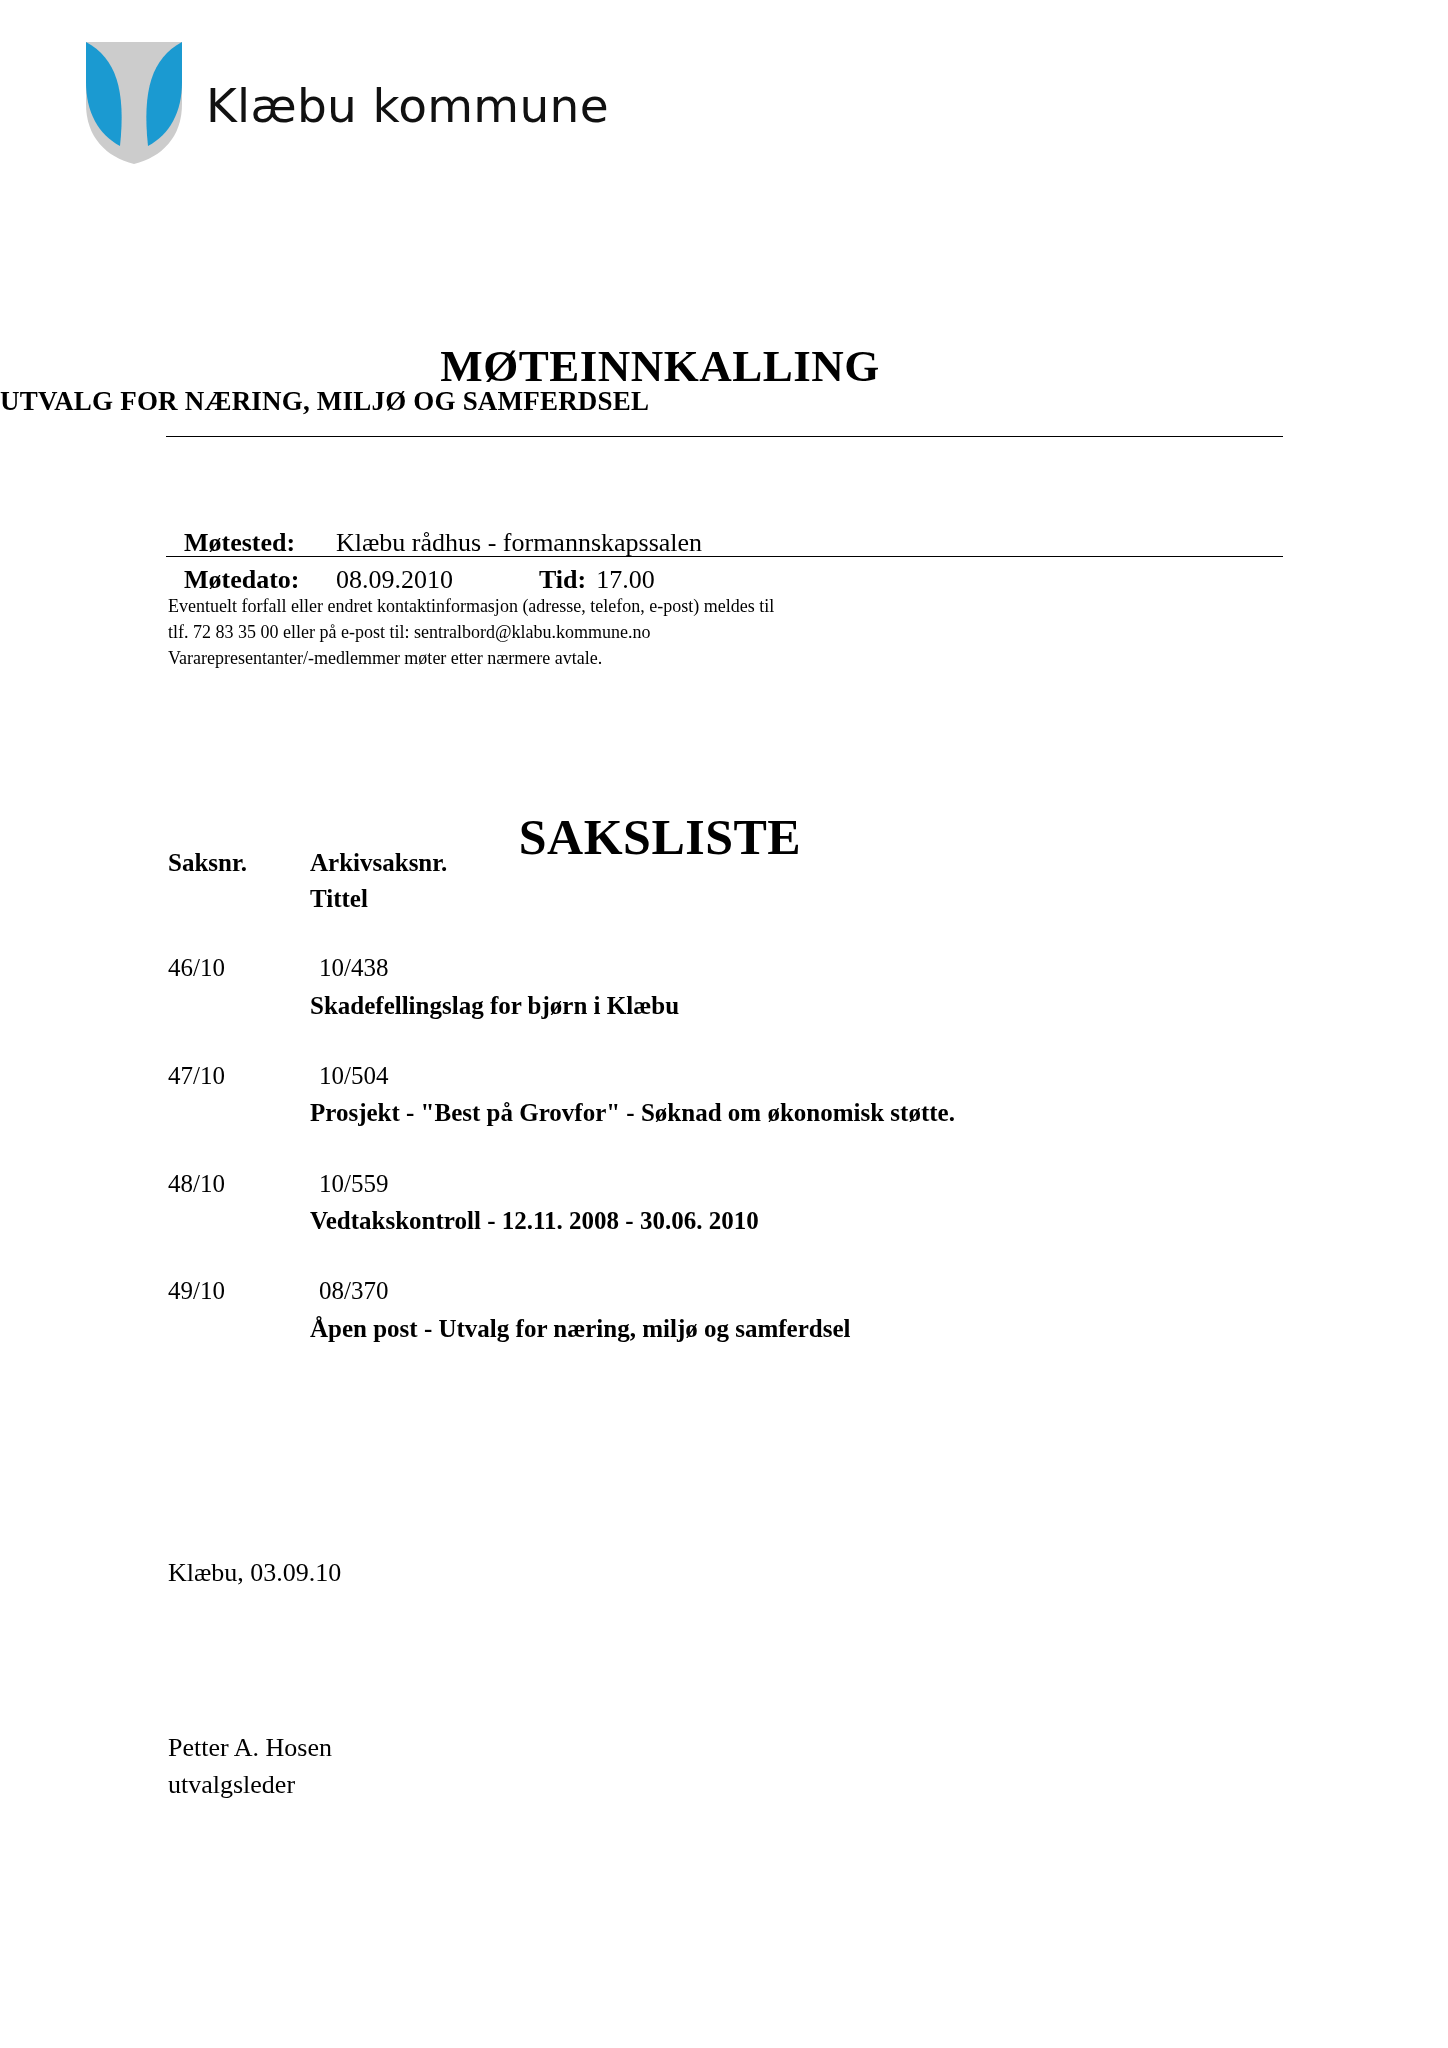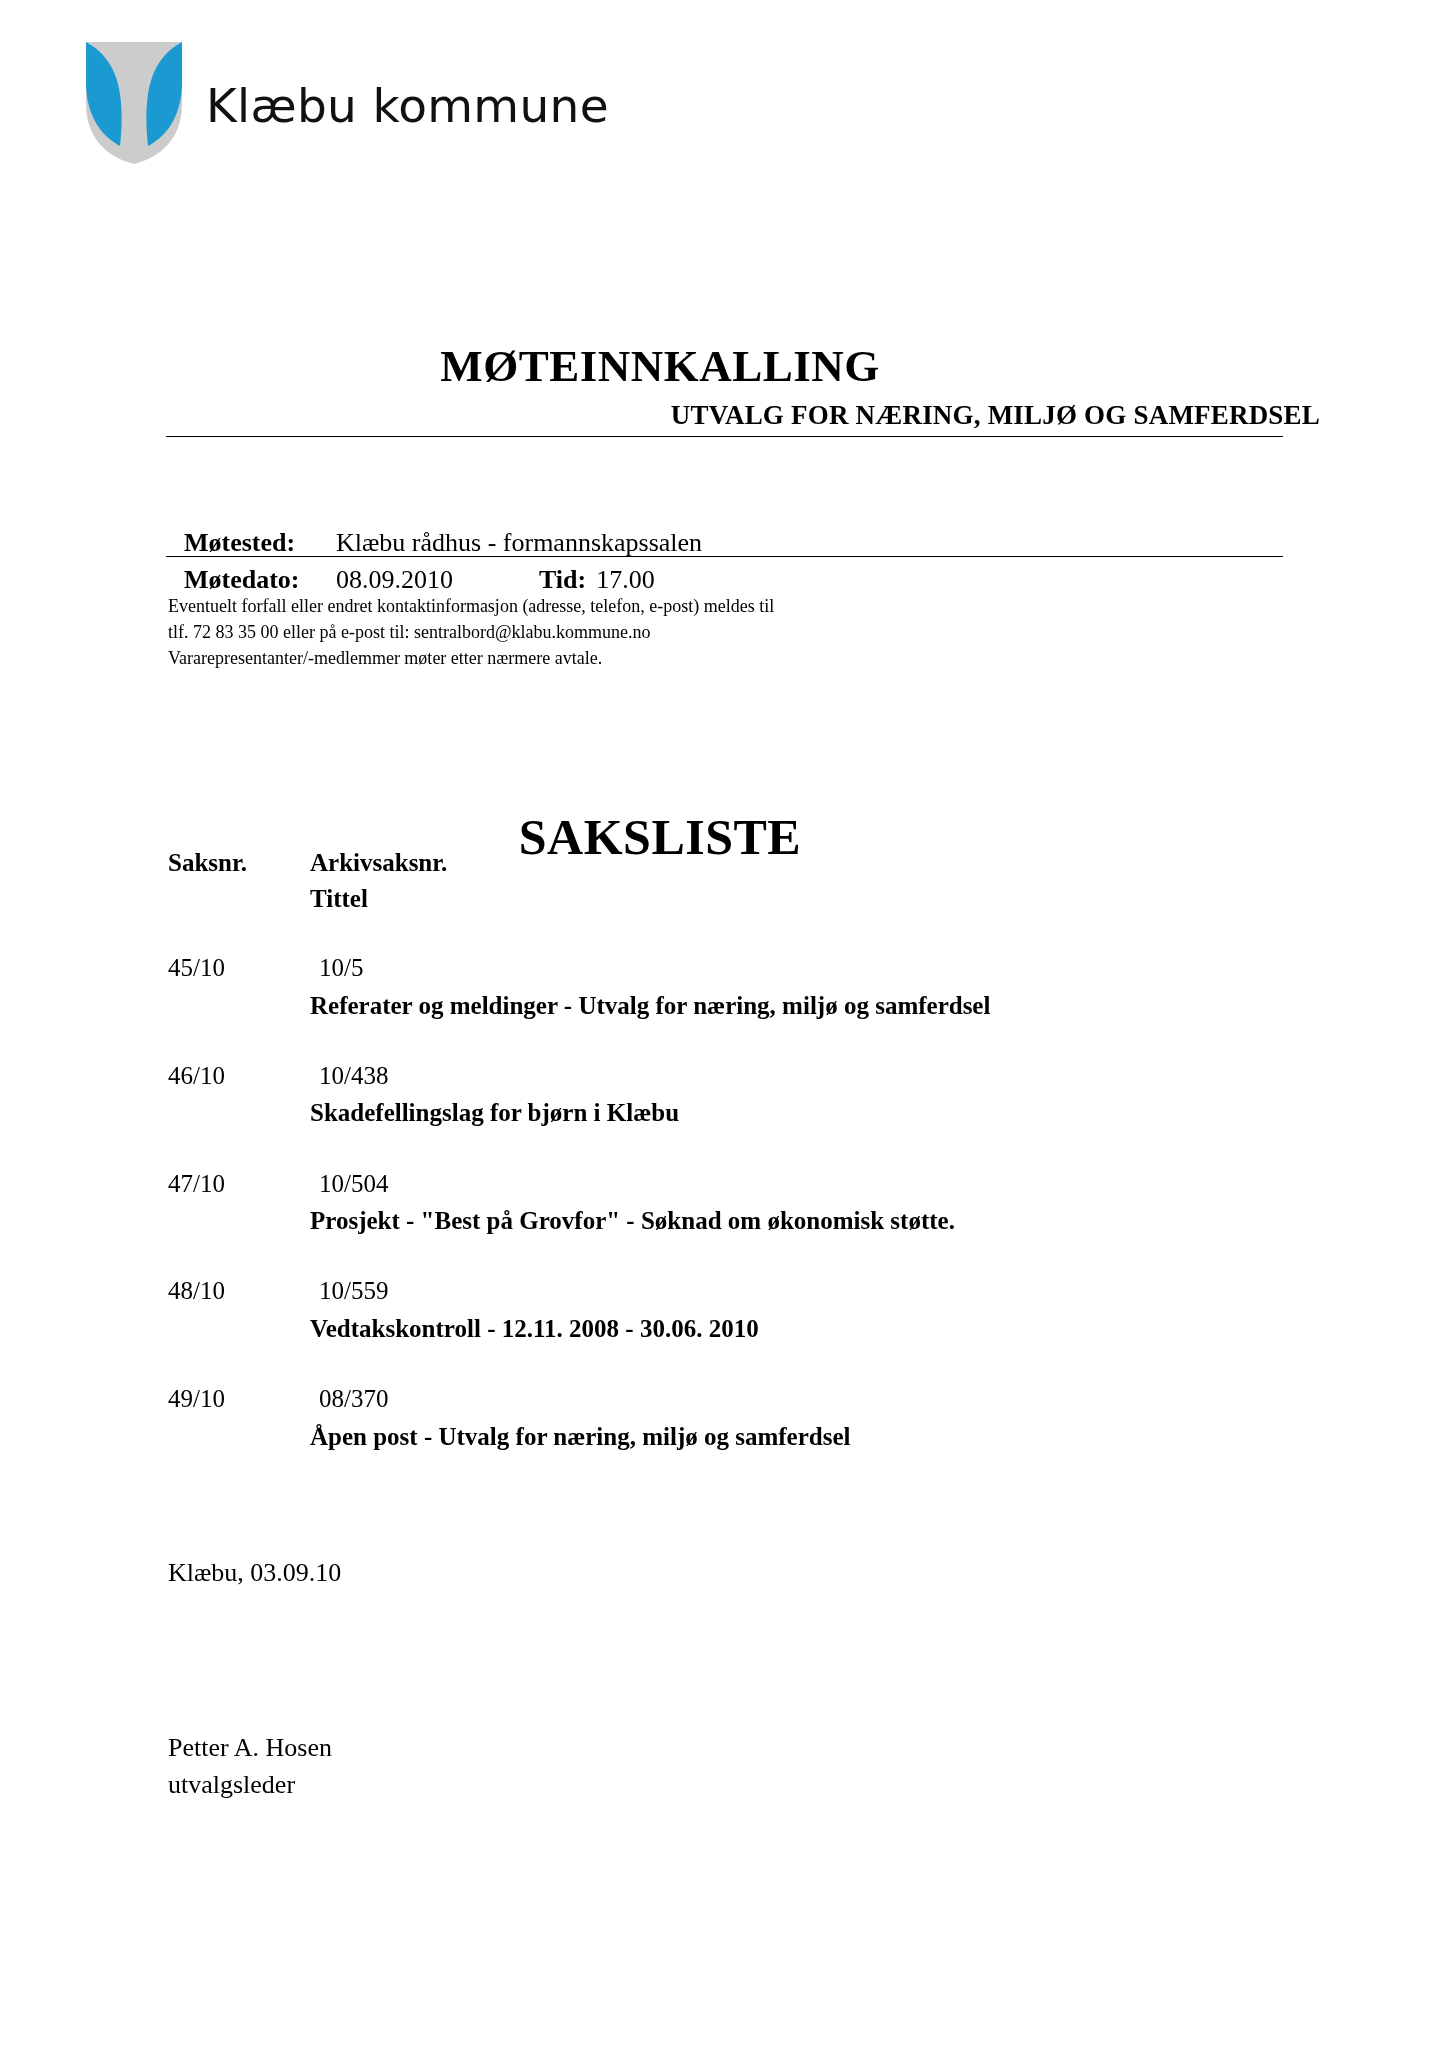--- a/index.html
+++ b/index.html
@@ -58,22 +58,22 @@
     top: 310px;
     text-align: center;
     font-size: 45px;
     font-weight: bold;
     letter-spacing: 0.5px;
   }
   .doc-subtitle {
     position: absolute;
     left: 0;
     right: 0;
-    top: 378px;
-    text-align: right;
+    top: 364px;
+    text-align: left;
     font-size: 27px;
     font-weight: bold;
     letter-spacing: 0.2px;
   }
 
   
   .rule {
     position: absolute;
     left: 166px;
     width: 1117px;
@@ -236,27 +236,20 @@
 
   <div class="sak-table">
     <div class="sak-head">
       <div class="hrow">
         <span class="col-num">Saksnr.</span>
         <span class="col-rest">Arkivsaksnr.</span>
       </div>
       <div class="tittel">Tittel</div>
     </div>
 
-    <div class="sak-row">
-      <div class="line-a">
-        <span class="saksnr">45/10</span>
-        <span class="arkiv">10/5</span>
-      </div>
-      <div class="tittel">Referater og meldinger - Utvalg for næring, miljø og samferdsel</div>
-    </div>
 
     <div class="sak-row">
       <div class="line-a">
         <span class="saksnr">46/10</span>
         <span class="arkiv">10/438</span>
       </div>
       <div class="tittel">Skadefellingslag for bjørn i Klæbu</div>
     </div>
 
     <div class="sak-row">

